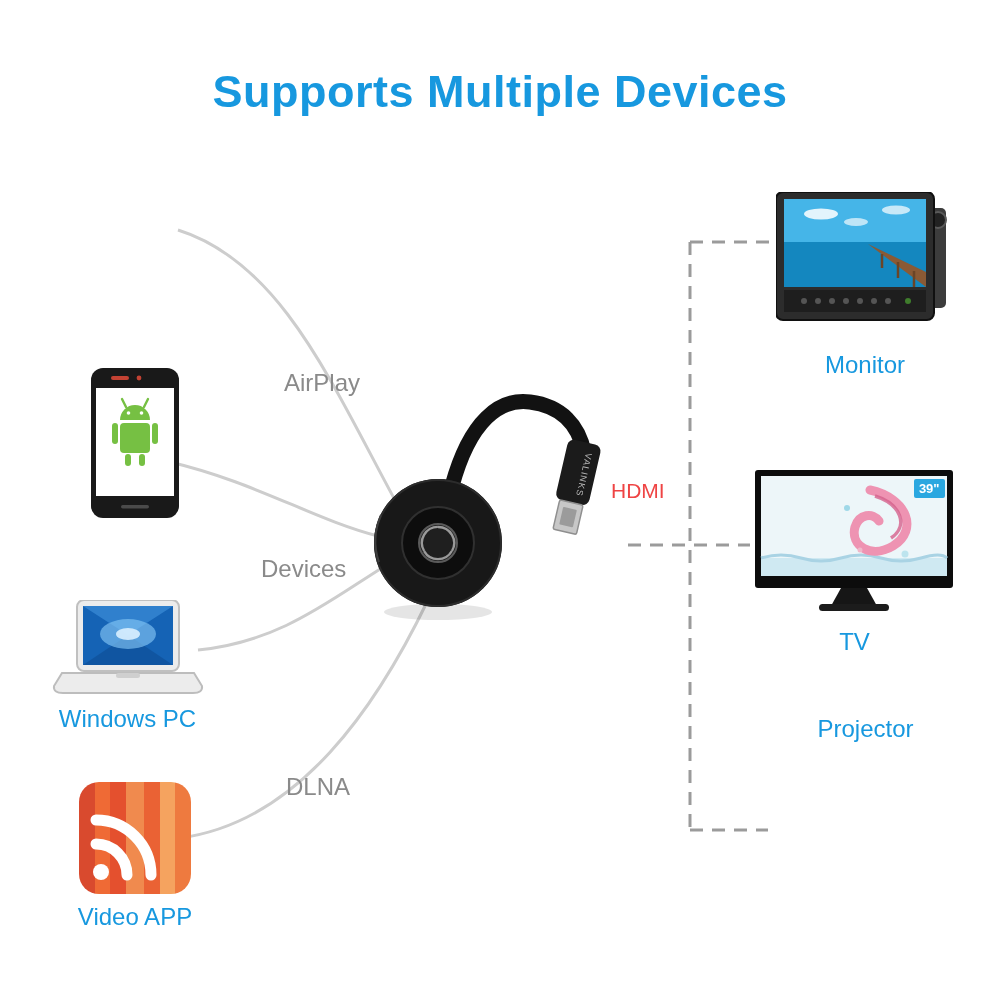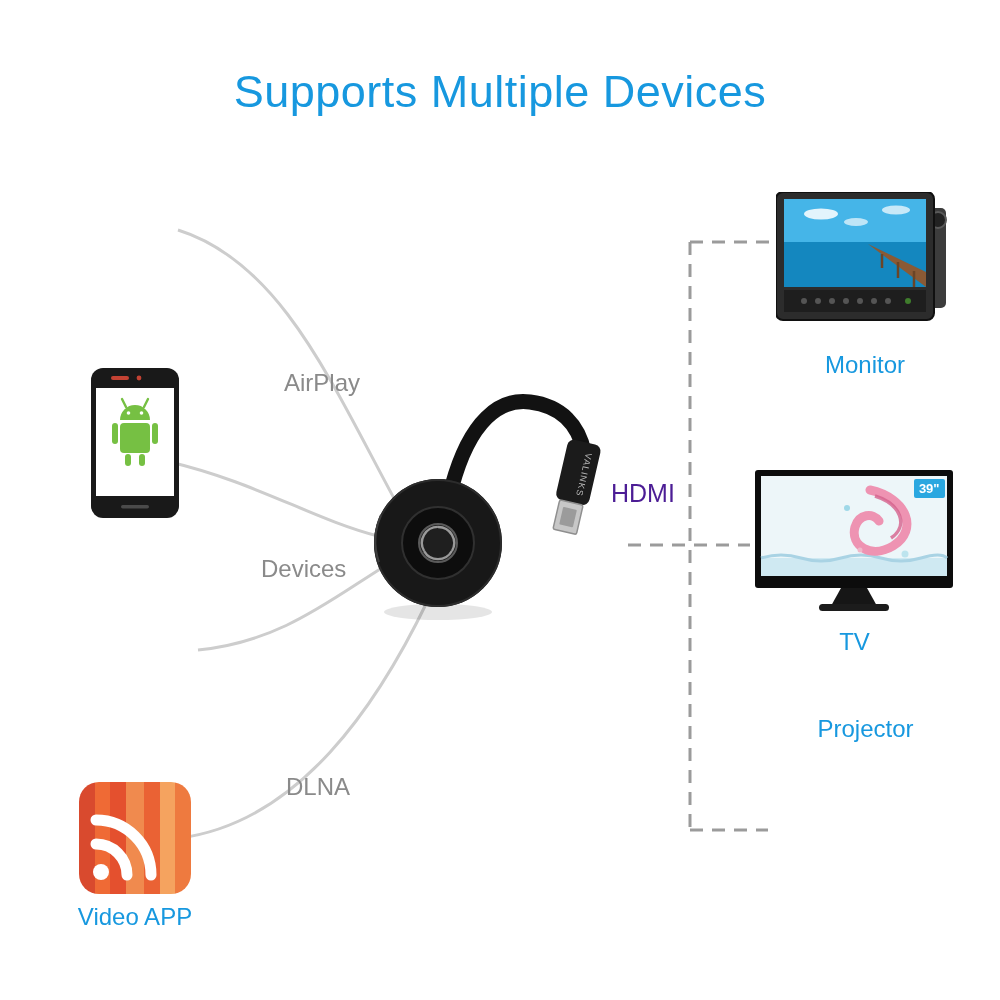--- a/index.html
+++ b/index.html
@@ -1,25 +1,25 @@
 <!DOCTYPE html>
 <html><head>
 <meta charset="utf-8">
 <style>
   * { margin: 0; padding: 0; box-sizing: border-box; }
   body { background: #fff; font-family: "Liberation Sans", sans-serif; }
   .canvas { position: relative; width: 1000px; height: 1000px; background: #fff; overflow: hidden; }
   .title { position: absolute; top: 66px; left: 0; width: 100%; text-align: center;
-           font-size: 45px; font-weight: normal; color: #1798df; letter-spacing: .5px; }
+           font-size: 45px; font-weight: bold; color: #1798df; letter-spacing: .5px; }
   .overlay { position: absolute; inset: 0; z-index: 1; }
   .dongle-layer { position: absolute; inset: 0; z-index: 3; }
   .device { position: absolute; display: flex; flex-direction: column; align-items: center; z-index: 2; }
   .device-label { font-size: 24px; color: #1798df; margin-top: 9px; white-space: nowrap; }
   .protocol { position: absolute; font-size: 24px; color: #8a8a8a; z-index: 2; margin-top: 33px; }
-  .hdmi-label { position: absolute; font-size: 25px; color: #4c1d95; z-index: 4; }
+  .hdmi-label { position: absolute; font-size: 21px; color: #ef4444; z-index: 4; }
   .curve { stroke: #cdcdcd; stroke-width: 3; fill: none; }
   .dash { stroke: #9b9b9b; stroke-width: 3; fill: none; stroke-dasharray: 13 9; }
   .videoapp-tile { width: 112px; height: 112px; border-radius: 20px; position: relative;
     background: linear-gradient(90deg,#d94a2e 0%,#d94a2e 14%,#ef6a35 14%,#ef6a35 28%,
       #e4502e 28%,#e4502e 42%,#f08a4e 42%,#f08a4e 58%,#ea6234 58%,#ea6234 72%,
       #f5a35f 72%,#f5a35f 86%,#ee7a3f 86%,#ee7a3f 100%); }
   .videoapp-tile svg { position: absolute; inset: 0; }
   .tv-wrap, .proj-wrap { position: relative; }
   .tv-badge { position: absolute; top: 9px; right: 10px; background: #2aa7e0; color: #fff;
               font-size: 13px; font-weight: bold; padding: 2px 5px; border-radius: 2px; }
@@ -61,20 +61,33 @@
         <line x1="9" y1="-37" x2="13" y2="-45" stroke="#76c043" stroke-width="2.4" stroke-linecap="round"></line>
         <rect x="-15" y="-21" width="30" height="30" rx="4"></rect>
         <rect x="-23" y="-21" width="6" height="21" rx="3"></rect>
         <rect x="17" y="-21" width="6" height="21" rx="3"></rect>
         <rect x="-10" y="10" width="6" height="12" rx="3"></rect>
         <rect x="4" y="10" width="6" height="12" rx="3"></rect>
       </g>
     </svg>
   </div>
 
+  <div class="device" style="left:15px;top:600px;width:225px">
+    <svg width="152" height="96" viewBox="0 0 152 96">
+      <rect x="25" y="0" width="102" height="71" rx="7" fill="#ececec" stroke="#c0c0c0" stroke-width="2"></rect>
+      <rect x="31" y="6" width="90" height="59" fill="#1563b5"></rect>
+      <polygon points="76,35 31,6 121,6" fill="#4b9de6" opacity="0.5"></polygon>
+      <polygon points="76,35 31,65 121,65" fill="#0c4a8f" opacity="0.55"></polygon>
+      <ellipse cx="76" cy="34" rx="28" ry="15" fill="#82c4f5" opacity="0.65"></ellipse>
+      <ellipse cx="76" cy="34" rx="12" ry="6" fill="#d9efff" opacity="0.9"></ellipse>
+      <path d="M10,73 H142 L150,86 Q151,93 141,93 H11 Q1,93 2,86 Z" fill="#ececec" stroke="#bdbdbd" stroke-width="2"></path>
+      <rect x="64" y="73" width="24" height="5" rx="2.5" fill="#cfcfcf"></rect>
+    </svg>
+    <div class="device-label">Windows PC</div>
+  </div>
 
   <div class="device" style="left:35px;top:782px;width:200px">
     <div class="videoapp-tile">
       <svg viewBox="0 0 112 112">
         <circle cx="22" cy="90" r="8" fill="#fff"></circle>
         <path d="M17,62 a31,31 0 0 1 31,31" stroke="#fff" stroke-width="11" fill="none" stroke-linecap="round"></path>
         <path d="M17,38 a55,55 0 0 1 55,55" stroke="#fff" stroke-width="11" fill="none" stroke-linecap="round"></path>
       </svg>
     </div>
     <div class="device-label">Video APP</div>

